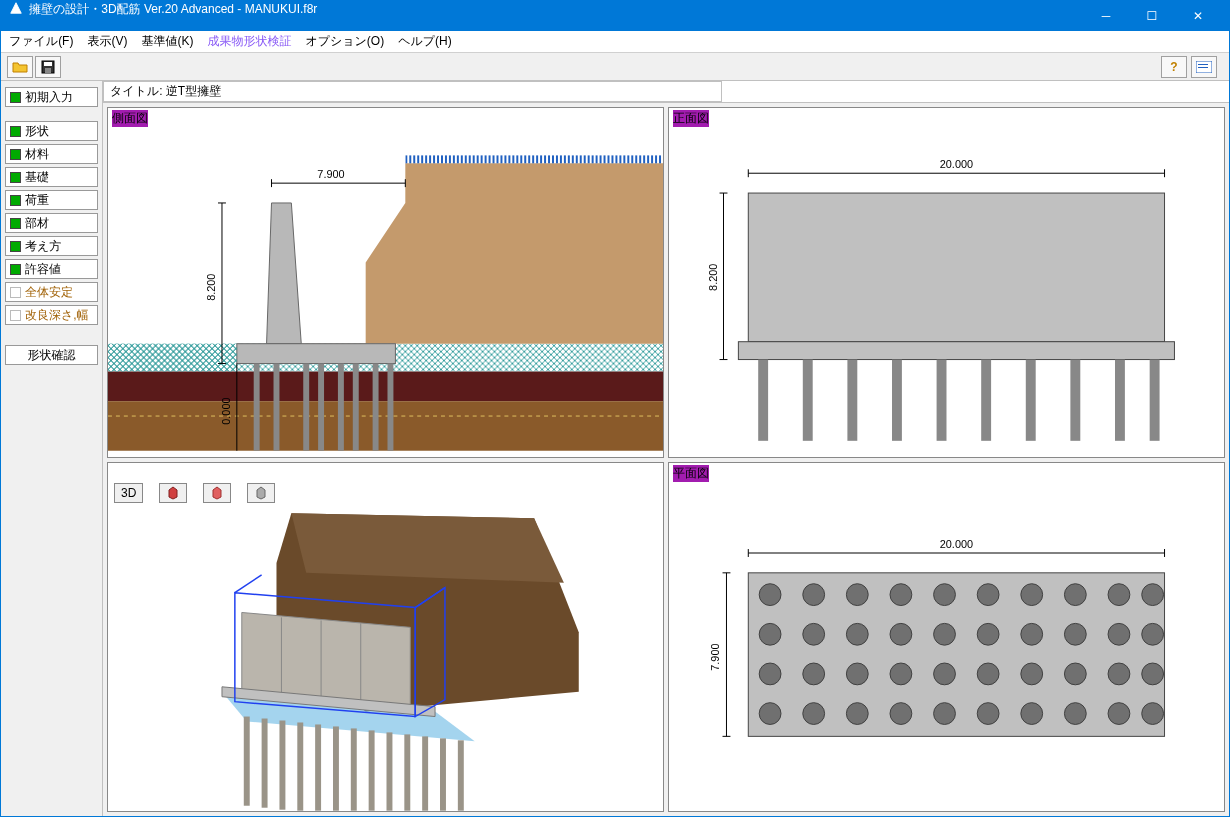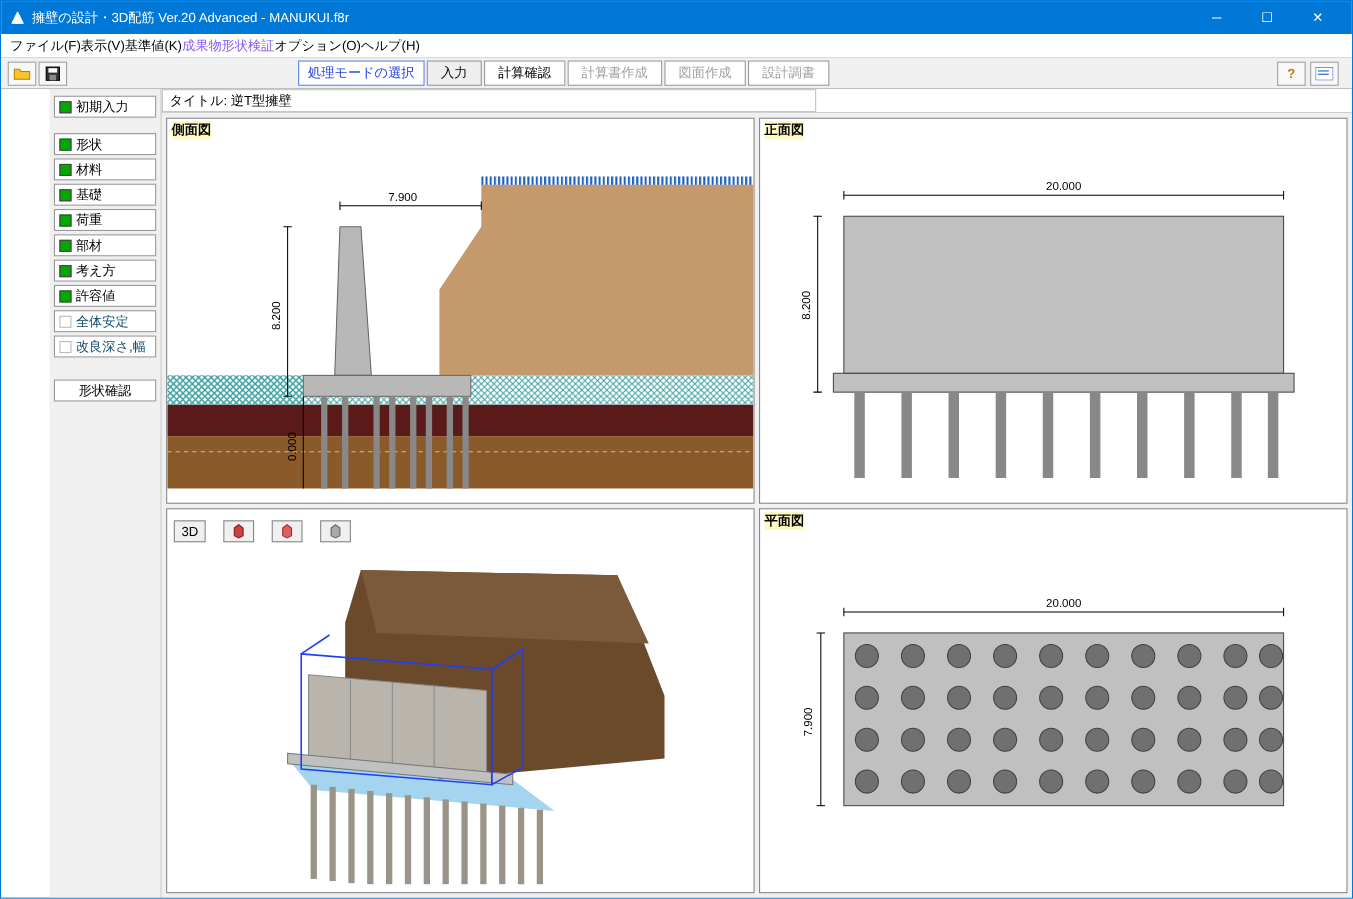--- a/index.html
+++ b/index.html
@@ -1,48 +1,48 @@
 <!DOCTYPE html>
 <html><head>
 <meta charset="utf-8">
 <style>
 * { box-sizing: border-box; margin: 0; padding: 0; font-family: "MS Gothic", "Meiryo", sans-serif; font-size: 12px; }
 body { width: 1230px; height: 817px; background: #fff; overflow: hidden; border: 1px solid #0078d7; }
-.titlebar { height: 30px; background: #0078d7; color: #fff; display: flex; align-items: center; padding: 0 8px; }
+.titlebar { height: 30px; background: #0078d7; color: #fff; display: flex; align-items: flex-start; padding: 0 8px; }
 .titlebar .icon { width:14px; height:14px; margin-right:6px; }
 .titlebar .title { flex:1; }
 .titlebar .win-btns { display:flex; gap:0; }
 .titlebar .win-btn { width:46px; height:30px; display:flex; align-items:center; justify-content:center; color:#fff; }
-.menubar { height:22px; background:#fff; display:flex; align-items:center; padding:0 8px; border-bottom:1px solid #d0d0d0; }
+.menubar { height:22px; background:#fff; display:flex; align-items:center; gap:14px; padding:0 8px; border-bottom:1px solid #d0d0d0; }
 .menubar span { cursor:default; }
 .menubar .disabled { color:#8b5cf6; }
 .toolbar { height:28px; background:#f0f0f0; display:flex; align-items:center; padding:2px 6px; border-bottom:1px solid #c0c0c0; position:relative; }
 .tool-btn { width:26px; height:22px; border:1px solid #a0a0a0; background:#f8f8f8; margin-right:2px; display:flex; align-items:center; justify-content:center; }
 .mode-bar { position:absolute; left:270px; display:flex; align-items:center; gap:0; }
 .mode-label { border:1px solid #6080f0; background:#fff; color:#2040e0; padding:2px 8px; }
 .mode-btn { border:1px solid #999; background:#fff; padding:2px 12px; margin-left:2px; }
 .mode-btn.current { background:#eee; }
 .mode-btn.disabled { color:#a0a0a0; }
 .help-btns { position:absolute; right:10px; display:flex; gap:2px; }
-.main-area { display:flex; height:calc(100% - 30px - 22px - 28px);padding-left:44px; }
+.main-area { display:flex; height:calc(100% - 30px - 22px - 28px); }
 .sidebar { width:102px; background:#f0f0f0; padding:6px 4px; display:flex; flex-direction:column; gap:3px; border-right:1px solid #c0c0c0; }
 .side-btn { border:1px solid #999; background:#fff; height:20px; display:flex; align-items:center; padding:0 4px; gap:4px; }
 .side-btn .chk { width:11px; height:11px; border:1px solid #444; display:inline-block; }
 .side-btn .chk.on { background:#0a0; }
-.side-btn.disabled { color:#0c4a6e; }
+.side-btn.disabled { color:#a16207; }
 .side-btn.disabled .chk { border-color:#bbb; }
 .canvas-area { flex:1; display:flex; flex-direction:column; }
 .info-row { height:22px; display:flex; border-bottom:1px solid #c0c0c0; }
 .info-cell { border:1px solid #c0c0c0; background:#fff; padding:2px 6px; display:flex; align-items:center; }
 .views { flex:1; display:grid; grid-template-columns:1fr 1fr; grid-template-rows:1fr 1fr; gap:4px; padding:4px; background:#f0f0f0; }
 .view { background:#fff; border:1px solid #888; position:relative; overflow:hidden; }
-.view-label { position:absolute; top:2px; left:4px; font-weight:bold; background:#fef9c3; }
+.view-label { position:absolute; top:2px; left:4px; font-weight:normal; background:#a21caf; }
 svg { display:block; }
 .dim-text { font-size:11px; }
-.view-3d-toolbar { position:absolute; top:10px; left:6px; display:flex; gap:16px; z-index:2; }
+.view-3d-toolbar { position:absolute; top:20px; left:6px; display:flex; gap:16px; z-index:2; }
 .view-3d-btn { border:1px solid #888; background:#f0f0f0; padding:2px 6px; height:20px; display:flex; align-items:center; }
 .cube-icon { width:14px; height:14px; }
 </style>
 </head>
 <body>
 
 <div class="titlebar">
   <svg class="icon" viewBox="0 0 16 16">
       <path d="M2 14 L8 2 L14 14 Z" fill="#fff" stroke="#fff"></path>
     </svg>
@@ -68,28 +68,20 @@
     <svg width="16" height="14">
         <path d="M1 3h5l1 2h8v7H1z" fill="#f4c430" stroke="#c08000"></path>
       </svg>
   </div>
   <div class="tool-btn">
     <svg width="14" height="14">
         <rect x="1" y="1" width="12" height="12" fill="#333" stroke="#000"></rect>
         <rect x="3" y="2" width="8" height="4" fill="#fff"></rect>
         <rect x="4" y="8" width="6" height="5" fill="#888"></rect>
       </svg>
-  </div>
-  <div class="mode-bar">
-    <div class="mode-label">処理モードの選択</div>
-    <div class="mode-btn current">入力</div>
-    <div class="mode-btn">計算確認</div>
-    <div class="mode-btn disabled">計算書作成</div>
-    <div class="mode-btn disabled">図面作成</div>
-    <div class="mode-btn disabled">設計調書</div>
   </div>
   <div class="help-btns">
     <div class="tool-btn">
         <span style="color:#c08000;font-weight:bold">?</span>
       </div>
     <div class="tool-btn">
       <svg width="16" height="12">
           <rect x="0" y="0" width="16" height="12" fill="#fff" stroke="#2060c0"></rect>
           <rect x="2" y="3" width="10" height="1" fill="#2060c0"></rect>
           <rect x="2" y="6" width="10" height="1" fill="#2060c0"></rect>

